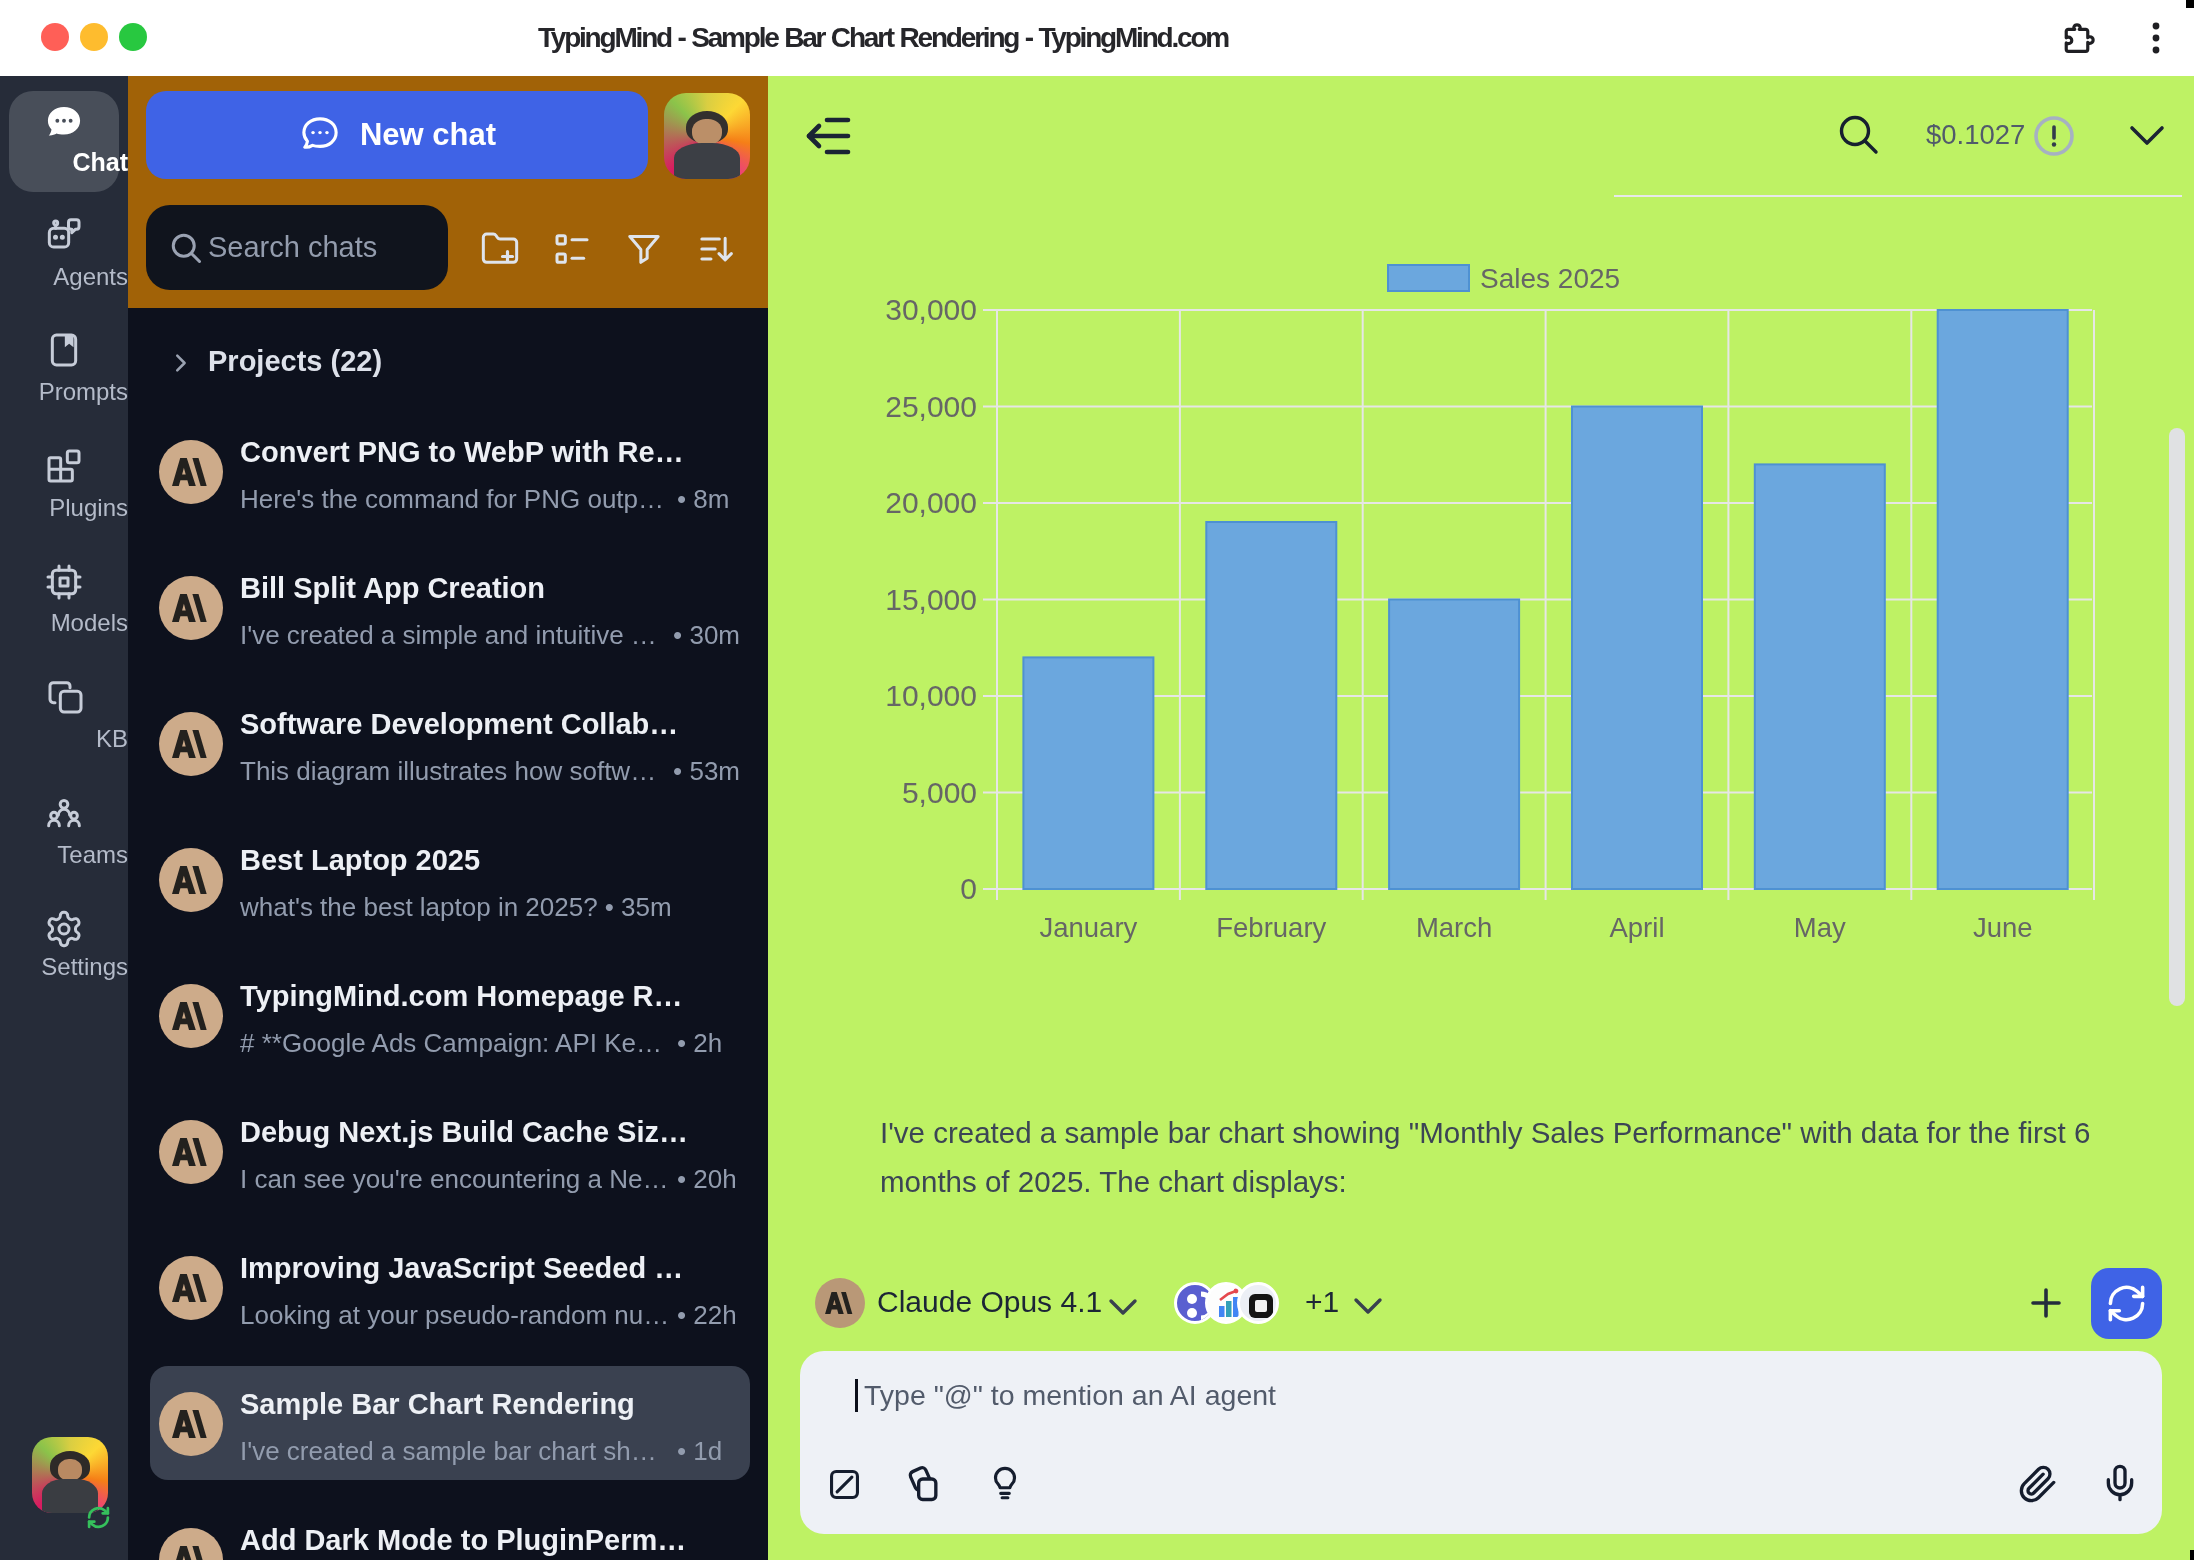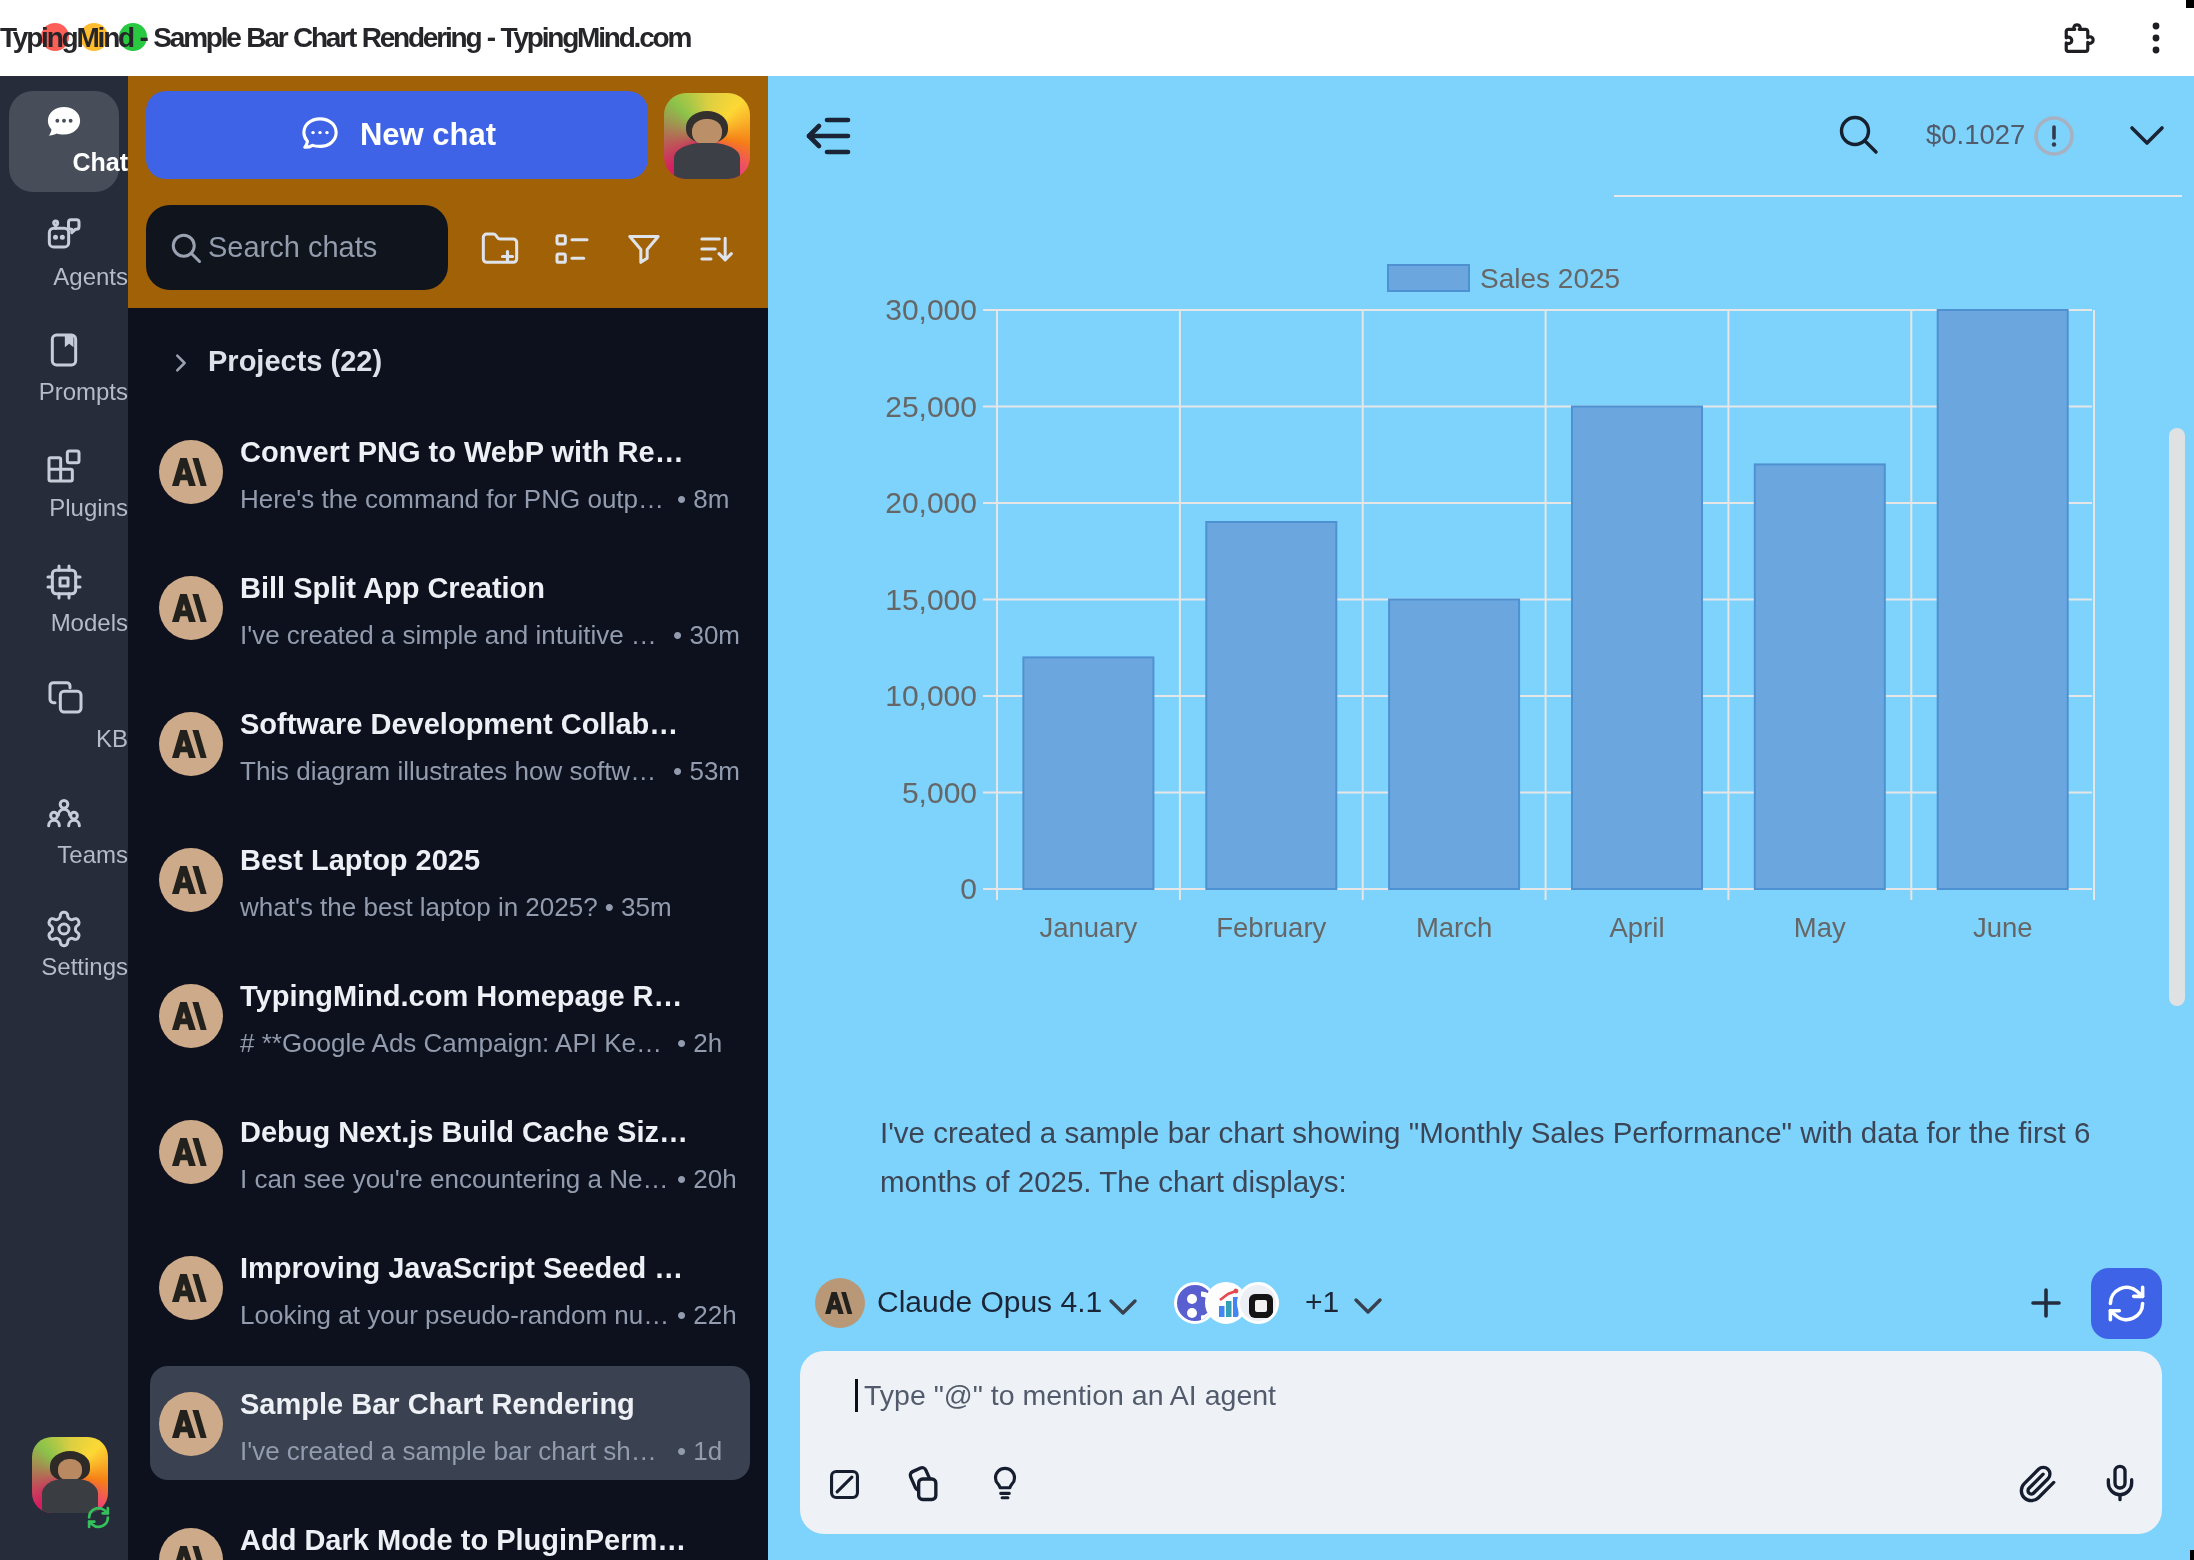--- a/index.html
+++ b/index.html
@@ -3,21 +3,21 @@
 <meta charset="utf-8">
 <style>
   * { margin:0; padding:0; box-sizing:border-box; }
   html,body { width:2194px; height:1560px; overflow:hidden; font-family:"Liberation Sans", sans-serif; background:#fff; }
   .abs { position:absolute; }
   #page { position:relative; width:2194px; height:1560px; }
 
   
   #titlebar { position:absolute; left:0; top:0; width:2194px; height:76px; background:#ffffff; }
   .tl { position:absolute; top:23px; width:28px; height:28px; border-radius:50%; }
-  #title-text { position:absolute; top:22px; left:0; width:1766px; text-align:left; font-size:28px; font-weight:bold; color:#26262a; letter-spacing:-2.2px; word-spacing:1px; }
+  #title-text { position:absolute; top:22px; left:0; width:1766px; text-align:center; font-size:28px; font-weight:bold; color:#26262a; letter-spacing:-2.2px; word-spacing:1px; }
 
   
   #rail { position:absolute; left:0; top:76px; width:128px; height:1484px; background:#262c39; }
   #chat-sel { position:absolute; left:9px; top:15px; width:110px; height:101px; border-radius:24px; background:#484e59; }
   .railitem { position:absolute; left:0; width:128px; text-align:right; }
   .raillabel { font-size:24px; color:#b4bbc9; }
 
   
   #col { position:absolute; left:128px; top:76px; width:640px; height:1484px; background:#a16207; }
   #newchat { position:absolute; left:18px; top:15px; width:502px; height:88px; border-radius:20px; background:#3f63e6; color:#fff; font-size:31px; font-weight:bold; display:flex; align-items:center; justify-content:center; gap:18px; }
@@ -27,21 +27,21 @@
   #projects { position:absolute; left:0px; top:37px; font-size:29px; font-weight:bold; color:#dde1ea; display:flex; align-items:center; }
   .item { position:absolute; left:0; width:640px; height:136px; }
   .item .av { position:absolute; left:31px; top:30px; width:64px; height:64px; border-radius:50%; background:#cdab8a; display:flex; align-items:center; justify-content:center; }
   .item .ti { position:absolute; left:112px; top:26px; max-width:448px; font-size:29px; font-weight:600; color:#edf0f5; white-space:nowrap; overflow:hidden; text-overflow:ellipsis; }
   .item .pv { position:absolute; left:112px; top:74px; width:500px; font-size:26px; color:#929cae; white-space:nowrap; display:flex; }
   .item .pv .tx { max-width:430px; overflow:hidden; text-overflow:ellipsis; }
   .item .pv .tm { flex:none; padding-left:7px; }
   #highlight { position:absolute; left:22px; top:1058px; width:600px; height:114px; border-radius:18px; background:#3a4150; }
 
   
-  #main { position:absolute; left:768px; top:76px; width:1426px; height:1484px; background:#7dd3fc; }
+  #main { position:absolute; left:768px; top:76px; width:1426px; height:1484px; background:#bef264; }
   #divider { position:absolute; left:846px; top:119px; width:568px; height:2px; background:#e7e8ea; }
   #usd { position:absolute; left:1158px; top:43px; font-size:27.5px; color:#515b6b; }
   #msg { position:absolute; left:112px; top:1032px; width:1265px; font-size:29.5px; line-height:49px; color:#3c4555; }
   #scrollthumb { position:absolute; left:1401px; top:352px; width:16px; height:578px; border-radius:8px; background:#e0e1e3; }
 
   #claude-av { position:absolute; left:47px; top:1202px; width:50px; height:50px; border-radius:50%; background:#b99877; display:flex; align-items:center; justify-content:center; }
   #claude-name { position:absolute; left:109px; top:1209px; font-size:30px; font-weight:500; color:#1c2536; }
   #plusone { position:absolute; left:537px; top:1209px; font-size:30px; font-weight:500; color:#1d2636; }
   #bluebtn { position:absolute; left:1323px; top:1192px; width:71px; height:71px; border-radius:18px; background:#3f63e6; }
   .badge { position:absolute; top:1206px; width:42px; height:42px; border-radius:50%; border:3px solid #fff; overflow:hidden; }

